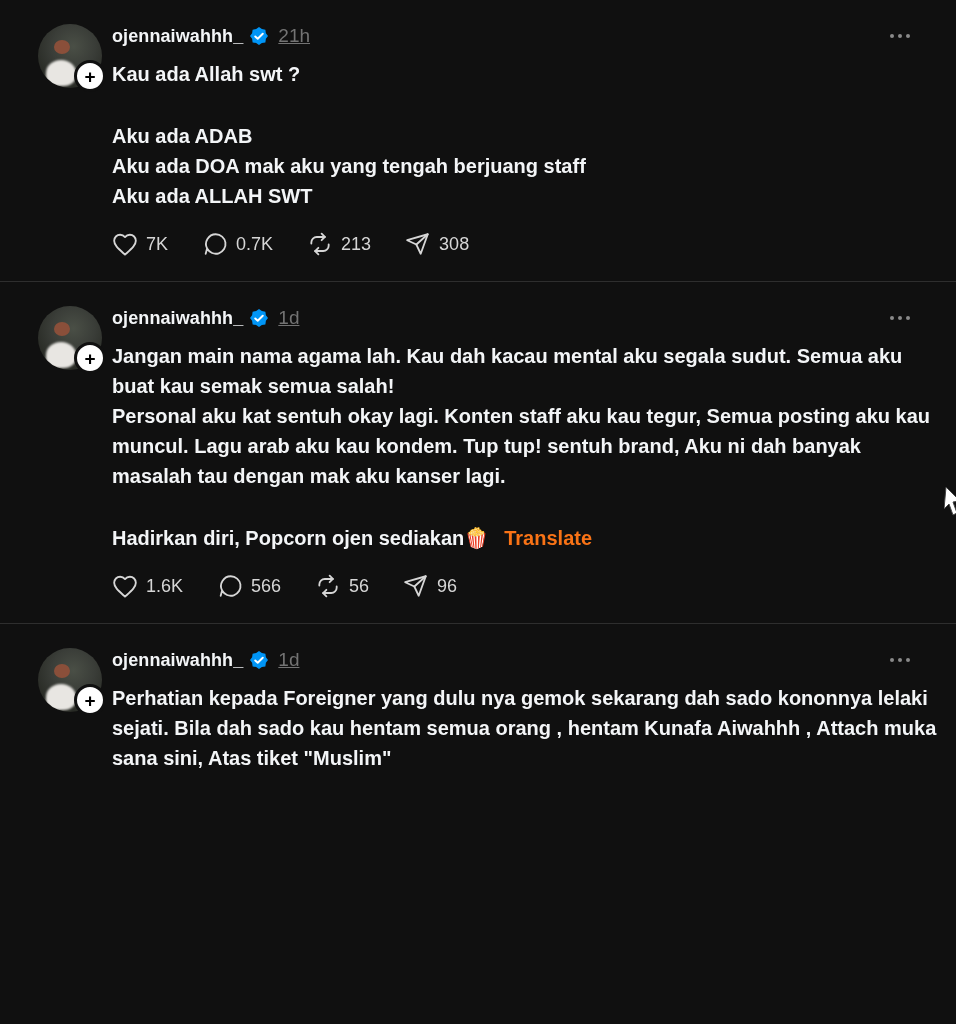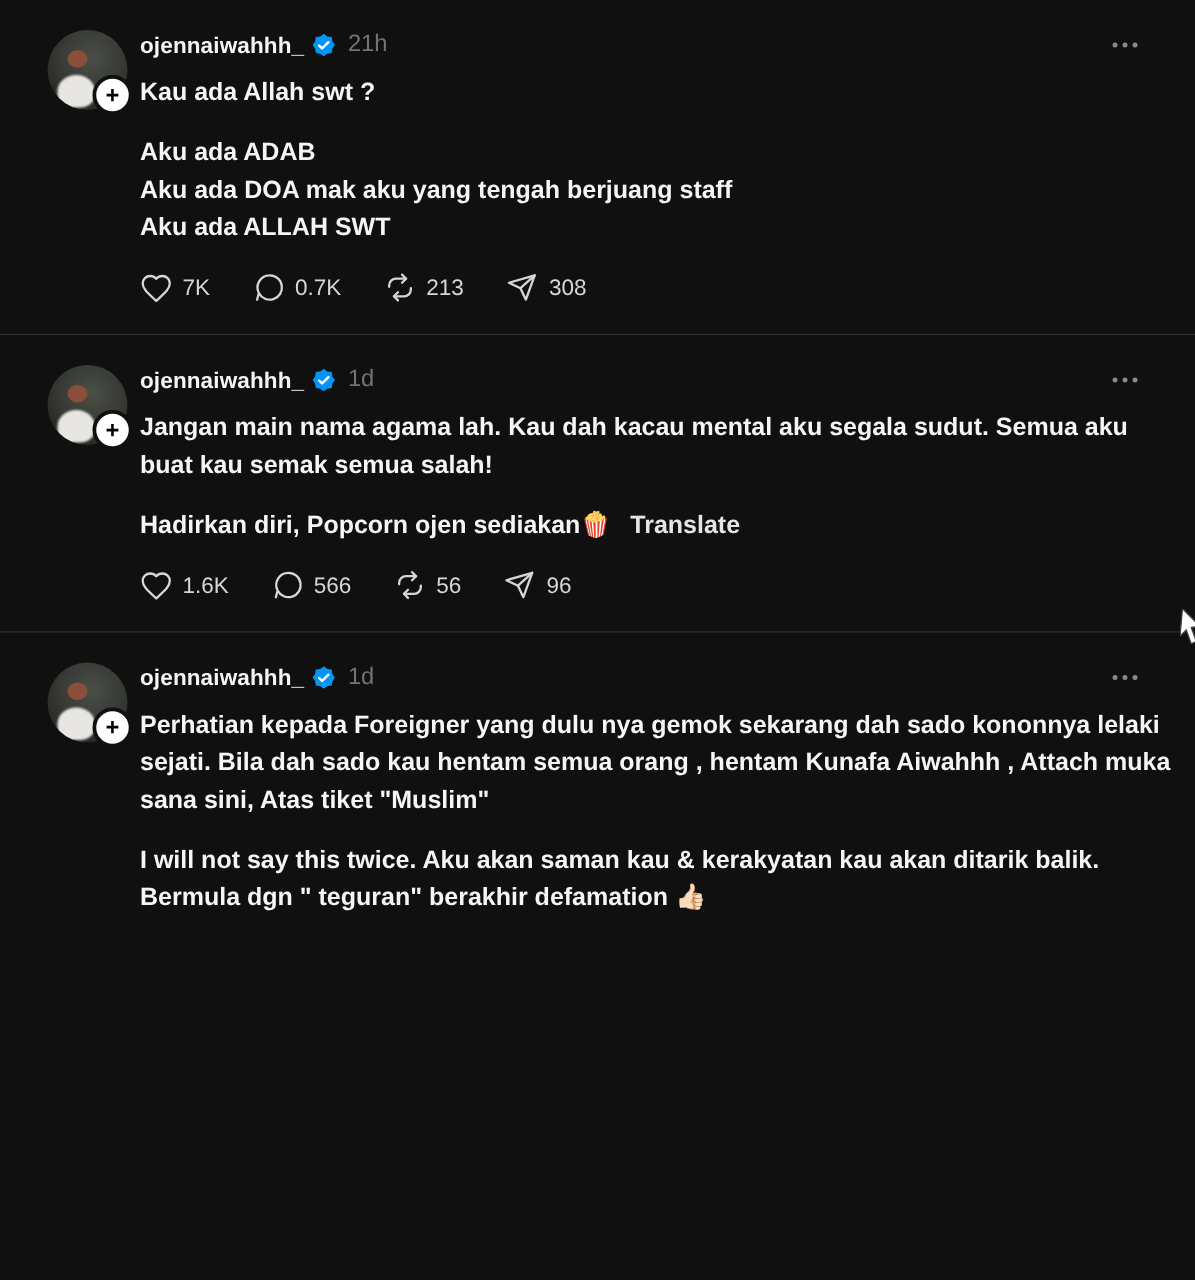--- a/index.html
+++ b/index.html
@@ -59,35 +59,35 @@
     height:24px;
     margin-bottom:11px;
   }
   .username{
     font-weight:700;font-size:18px;letter-spacing:.1px;color:#f3f5f7;
   }
   .verified-badge{
     width:18px;height:18px;margin-left:7px;display:inline-block;
   }
   .timestamp{
-    margin-left:10px;color:#737373;font-size:19px;
+    margin-left:10px;color:#737373;font-size:19px;text-decoration:underline;
   }
   .more-btn{
     margin-left:auto;margin-right:26px;
     display:flex;gap:4px;align-items:center;
     padding:6px 2px;cursor:pointer;
   }
   .more-btn i{
     width:4px;height:4px;border-radius:50%;background:#8a8a8a;display:block;
   }
   .body-text{font-size:20px;line-height:30px;color:#f3f5f7;font-weight:bold;}
   .line{min-height:30px;}
-  .gap{margin-top:18px;}
+  .gap{margin-top:32px;}
   .translate-link{
-    color:#e5e5e5;margin-left:15px;cursor:pointer;
+    color:#f97316;margin-left:15px;cursor:pointer;
   }
   .stats-row{
     display:flex;
     column-gap:34px;
     margin-top:20px;
     padding-bottom:24px;
     color:#d6d6d6;
   }
   .stat{
     display:flex;align-items:center;gap:8px;
@@ -186,20 +186,21 @@
         </svg>
         <span class="timestamp">1d</span>
         <div class="more-btn">
             <i></i>
             <i></i>
             <i></i>
           </div>
       </div>
       <div class="body-text">
         <div class="line">Jangan main nama agama lah. Kau dah kacau mental aku segala sudut. Semua aku buat kau semak semua salah!</div>
+        <div class="line">Personal aku kat sentuh okay lagi. Konten staff aku kau tegur, Semua posting aku kau muncul. Lagu arab aku kau kondem. Tup tup! sentuh brand, Aku ni dah banyak masalah tau dengan mak aku kanser lagi.</div>
         <div class="line gap">
           <span>Hadirkan diri, Popcorn ojen sediakan🍿</span><span class="translate-link">Translate</span>
         </div>
       </div>
       <div class="stats-row">
         <div class="stat">
           <svg width="26" height="26" viewBox="0 0 24 24" fill="none" stroke="#d6d6d6" stroke-width="1.7" stroke-linecap="round" stroke-linejoin="round">
               <path d="M16.5 3.5c-1.74 0-3.41.81-4.5 2.09C10.91 4.31 9.24 3.5 7.5 3.5 4.42 3.5 2 5.92 2 9c0 3.78 3.4 6.86 8.55 11.54L12 21.85l1.45-1.32C18.6 15.86 22 12.78 22 9c0-3.08-2.42-5.5-5.5-5.5z"></path>
             </svg>
           <span>1.6K</span>
@@ -249,21 +250,20 @@
         </svg>
         <span class="timestamp">1d</span>
         <div class="more-btn">
             <i></i>
             <i></i>
             <i></i>
           </div>
       </div>
       <div class="body-text">
         <div class="line">Perhatian kepada Foreigner yang dulu nya gemok sekarang dah sado kononnya lelaki sejati. Bila dah sado kau hentam semua orang , hentam Kunafa Aiwahhh , Attach muka sana sini, Atas tiket "Muslim"</div>
-        <div class="line gap">I will not say this twice. Aku akan saman kau &amp; kerakyatan kau akan ditarik balik. Bermula dgn " teguran" berakhir defamation 👍🏻</div>
       </div>
     </div>
   </article>
 
 </div>
 
 <svg class="cursor-artifact" viewBox="0 0 20 36">
   <path d="M2 0 L16 14 L9 15 L13 26 L9 28 L5 17 L0 22 Z" fill="#ffffff" stroke="#444" stroke-width="1"></path>
 </svg>
 

